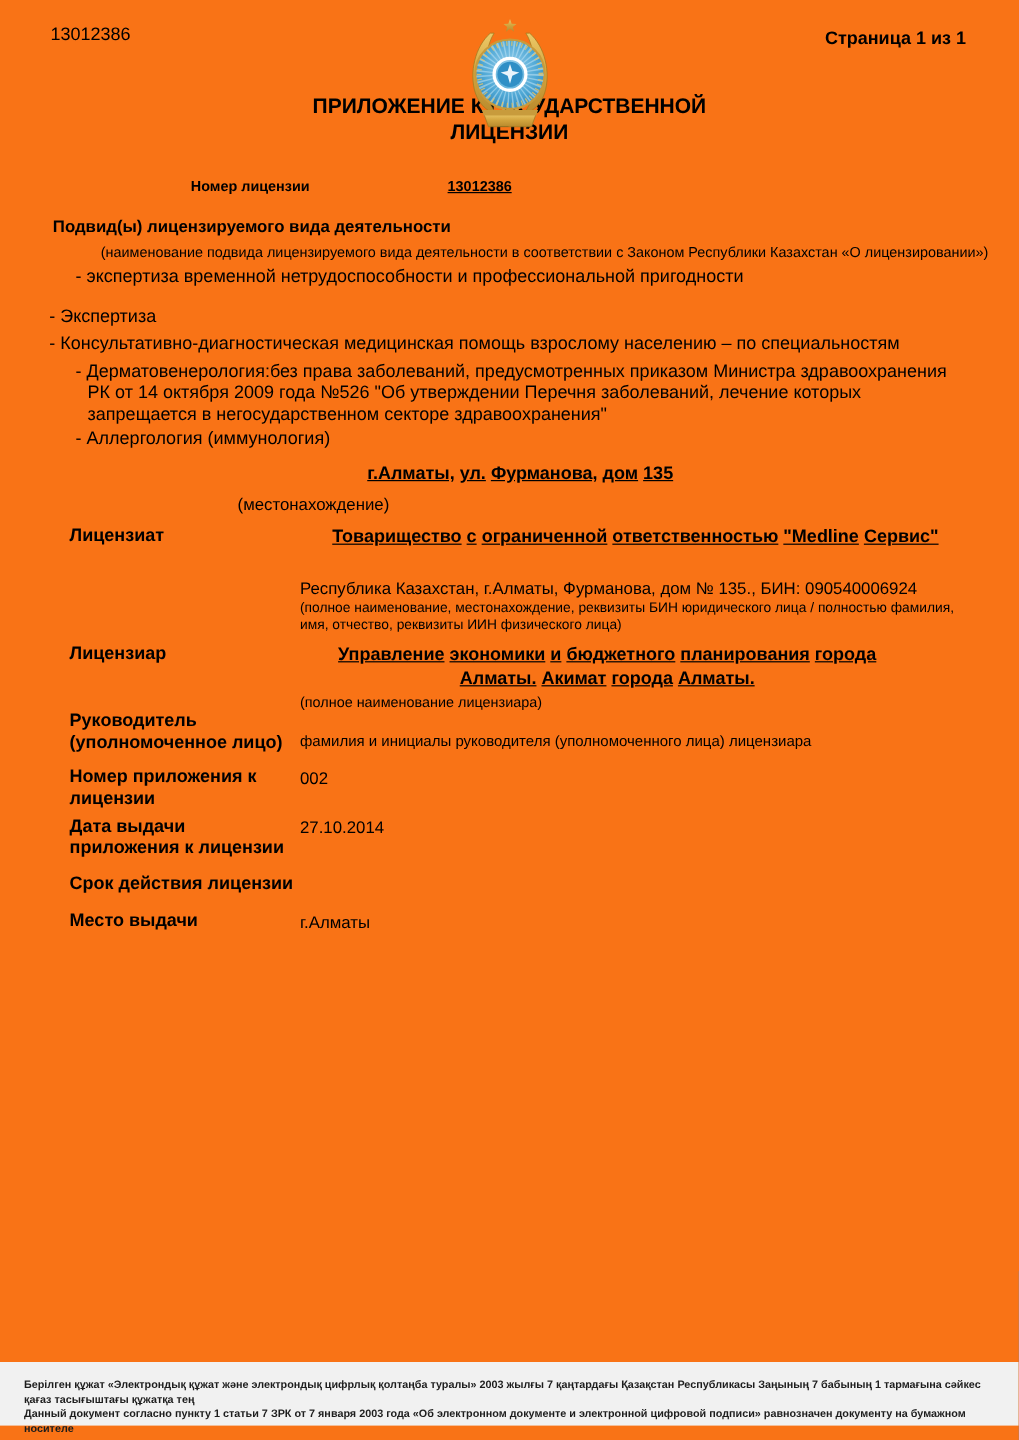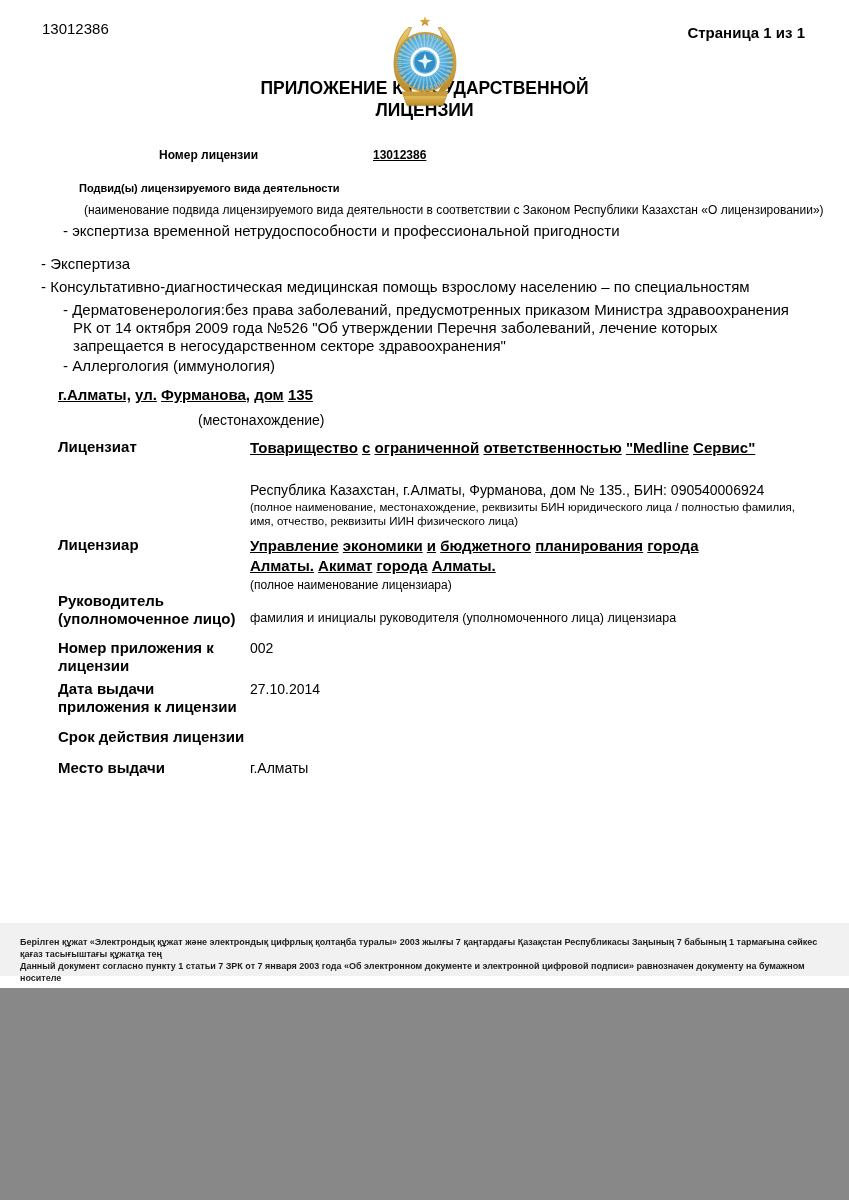--- a/index.html
+++ b/index.html
@@ -1,43 +1,43 @@
 <!DOCTYPE html>
 <html><head>
 <meta charset="utf-8">
 <style>
   * { margin:0; padding:0; box-sizing:border-box; }
   body { background:#888; font-family:"Liberation Sans", sans-serif; }
   .page {
-    position:relative; width:849px; height:988px; margin:0 auto;
-    background:#ffffff; color:#000; overflow:hidden;
+    position:relative; width:849px; height:1200px; margin:0 auto;
+    background:#f97316; color:#000; overflow:hidden;
   }
   .doc-number { position:absolute; left:42px; top:20px; font-size:15px; }
   .page-indicator { position:absolute; right:44px; top:24px; font-size:15px; font-weight:bold; }
   .emblem { position:absolute; left:50%; top:15px; transform:translateX(-50%); }
 
   .content { padding-top:77px; }
   .title { text-align:center; font-weight:bold; font-size:17.5px; line-height:22px; }
 
   .meta { margin-top:25px; margin-left:159px; }
   .meta-row { display:flex; font-weight:bold; font-size:12px; line-height:19px; margin-bottom:14px; }
   .meta-label { width:214px; flex-shrink:0; }
 
-  .subtypes-heading { margin:13px 0 0 79px; font-weight:bold; font-size:11px; line-height:19px; }
+  .subtypes-heading { margin:13px 0 0 44px; font-weight:bold; font-size:14px; line-height:19px; }
   .subtypes-note { margin:5px 0 0 84px; font-size:12px; line-height:14px; color:#000; }
   .sub-item { font-size:15px; line-height:18px; margin-right:39px; }
   .lvl1 { margin-left:41px; margin-top:5px; }
   .lvl2 { margin-left:63px; margin-top:5px; padding-left:10px; text-indent:-10px; }
   .first-item { margin-top:15px; }
   .tight { margin-top:2px; }
 
   .frow { display:flex; margin-left:58px; margin-right:40px; }
   .flabel { width:192px; flex-shrink:0; font-weight:bold; font-size:15px; line-height:18px; }
   .fvalue { flex:1; font-size:14px; line-height:18px; }
-  .strong-val { font-weight:bold; font-size:15px; line-height:20px; }
+  .strong-val { font-weight:bold; font-size:15px; line-height:20px;text-align:center; }
   .licensor-val { max-width:512px; }
   .val-note { font-size:14px; margin-left:140px; margin-top:6px; }
   .details { margin-top:24px; font-size:14px; line-height:16px; }
   .small-note { margin-top:2px; font-size:11.5px; line-height:14px; }
   .padded-sm { padding-top:17px; font-size:12.5px; }
 
   .mt-prod { margin-top:10px; }
   .mt-licensee { margin-top:9px; }
   .mt-licensor { margin-top:8px; }
   .mt-head { }

